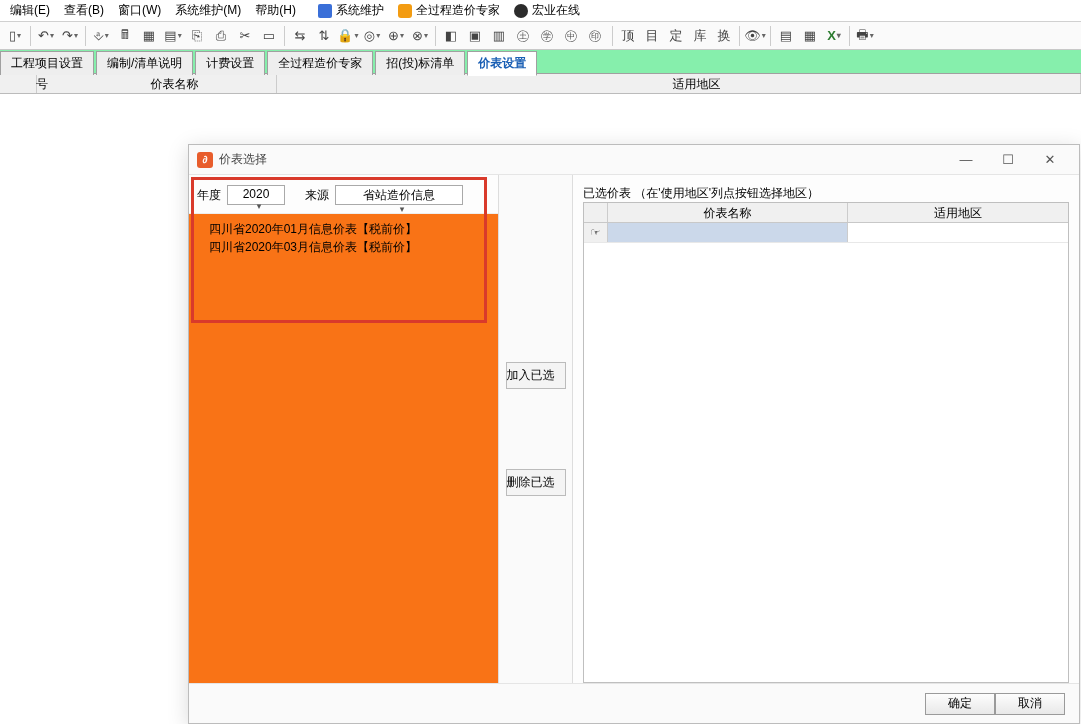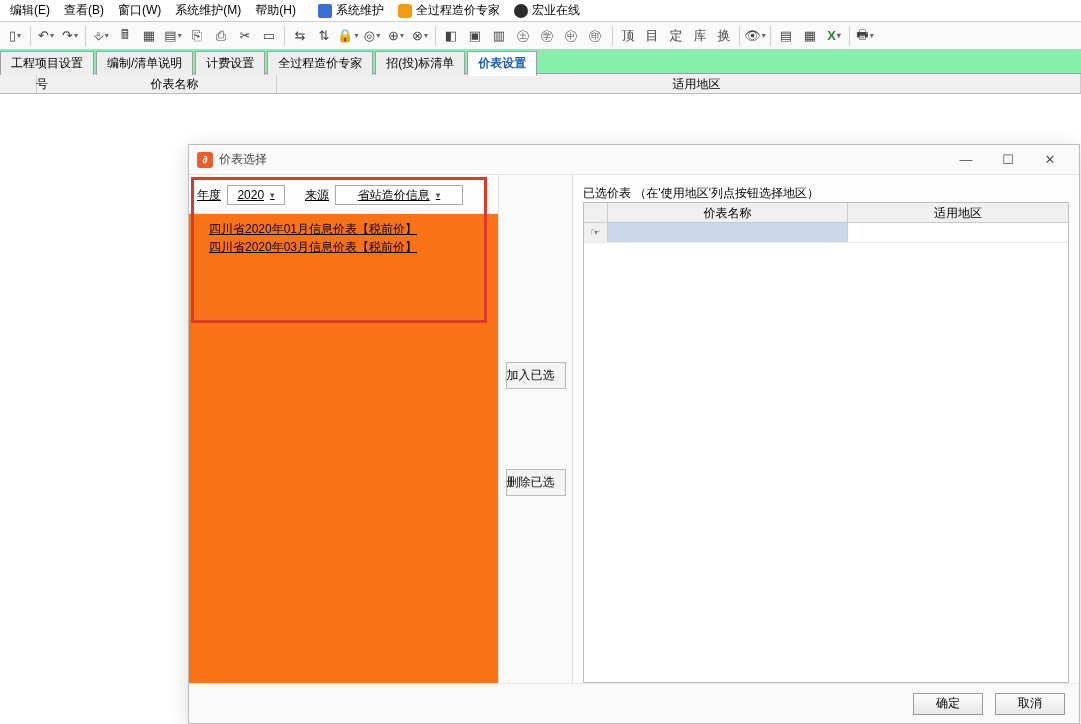--- a/index.html
+++ b/index.html
@@ -162,39 +162,39 @@
     flex:1;
     display:flex;
     position:relative;
   }
   .left-pane {
     width: 310px;
     border-right:1px solid #ddd;
     display:flex;
     flex-direction:column;
     padding: 0;
-    text-decoration: underline;
   }
   .filters {
     padding: 10px 8px 8px 8px;
     display:flex;
     align-items:center;
     gap:6px;
     font-size:12px;
   }
   .filters select, .filters .combo {
     border:1px solid #a9a9a9;
     background:#fff;
     font-size:12px;
     padding: 1px 2px;
     height:20px;
   }
   .combo {
-    display:inline-flex; align-items:center; justify-content:center;
+    display:inline-flex; align-items:center; justify-content:flex-start;
     padding: 0 4px;
+    flex-direction: column;
   }
   .combo .arrow { font-size:9px; color:#555; margin-left:6px;}
 
   .redbox {
     position:absolute;
     border: 3px solid #d93a2b;
     pointer-events:none;
   }
 
   .list {
@@ -279,21 +279,20 @@
   }
   .rgrid-row .c2 {
     width:220px;
   }
 
   .dlg-footer {
     height: 40px;
     display:flex;
     justify-content:flex-end;
     align-items:center;
-    gap: 12px;
     padding: 0 14px;
     border-top:1px solid #e5e5e5;
     background:#fafafa;
   }
   .dlg-footer button {
     width:70px; height:22px;
     border:1px solid #9a9a9a;
     background: linear-gradient(#fdfdfd,#e8e8e8);
     font-size:12px;
   }

